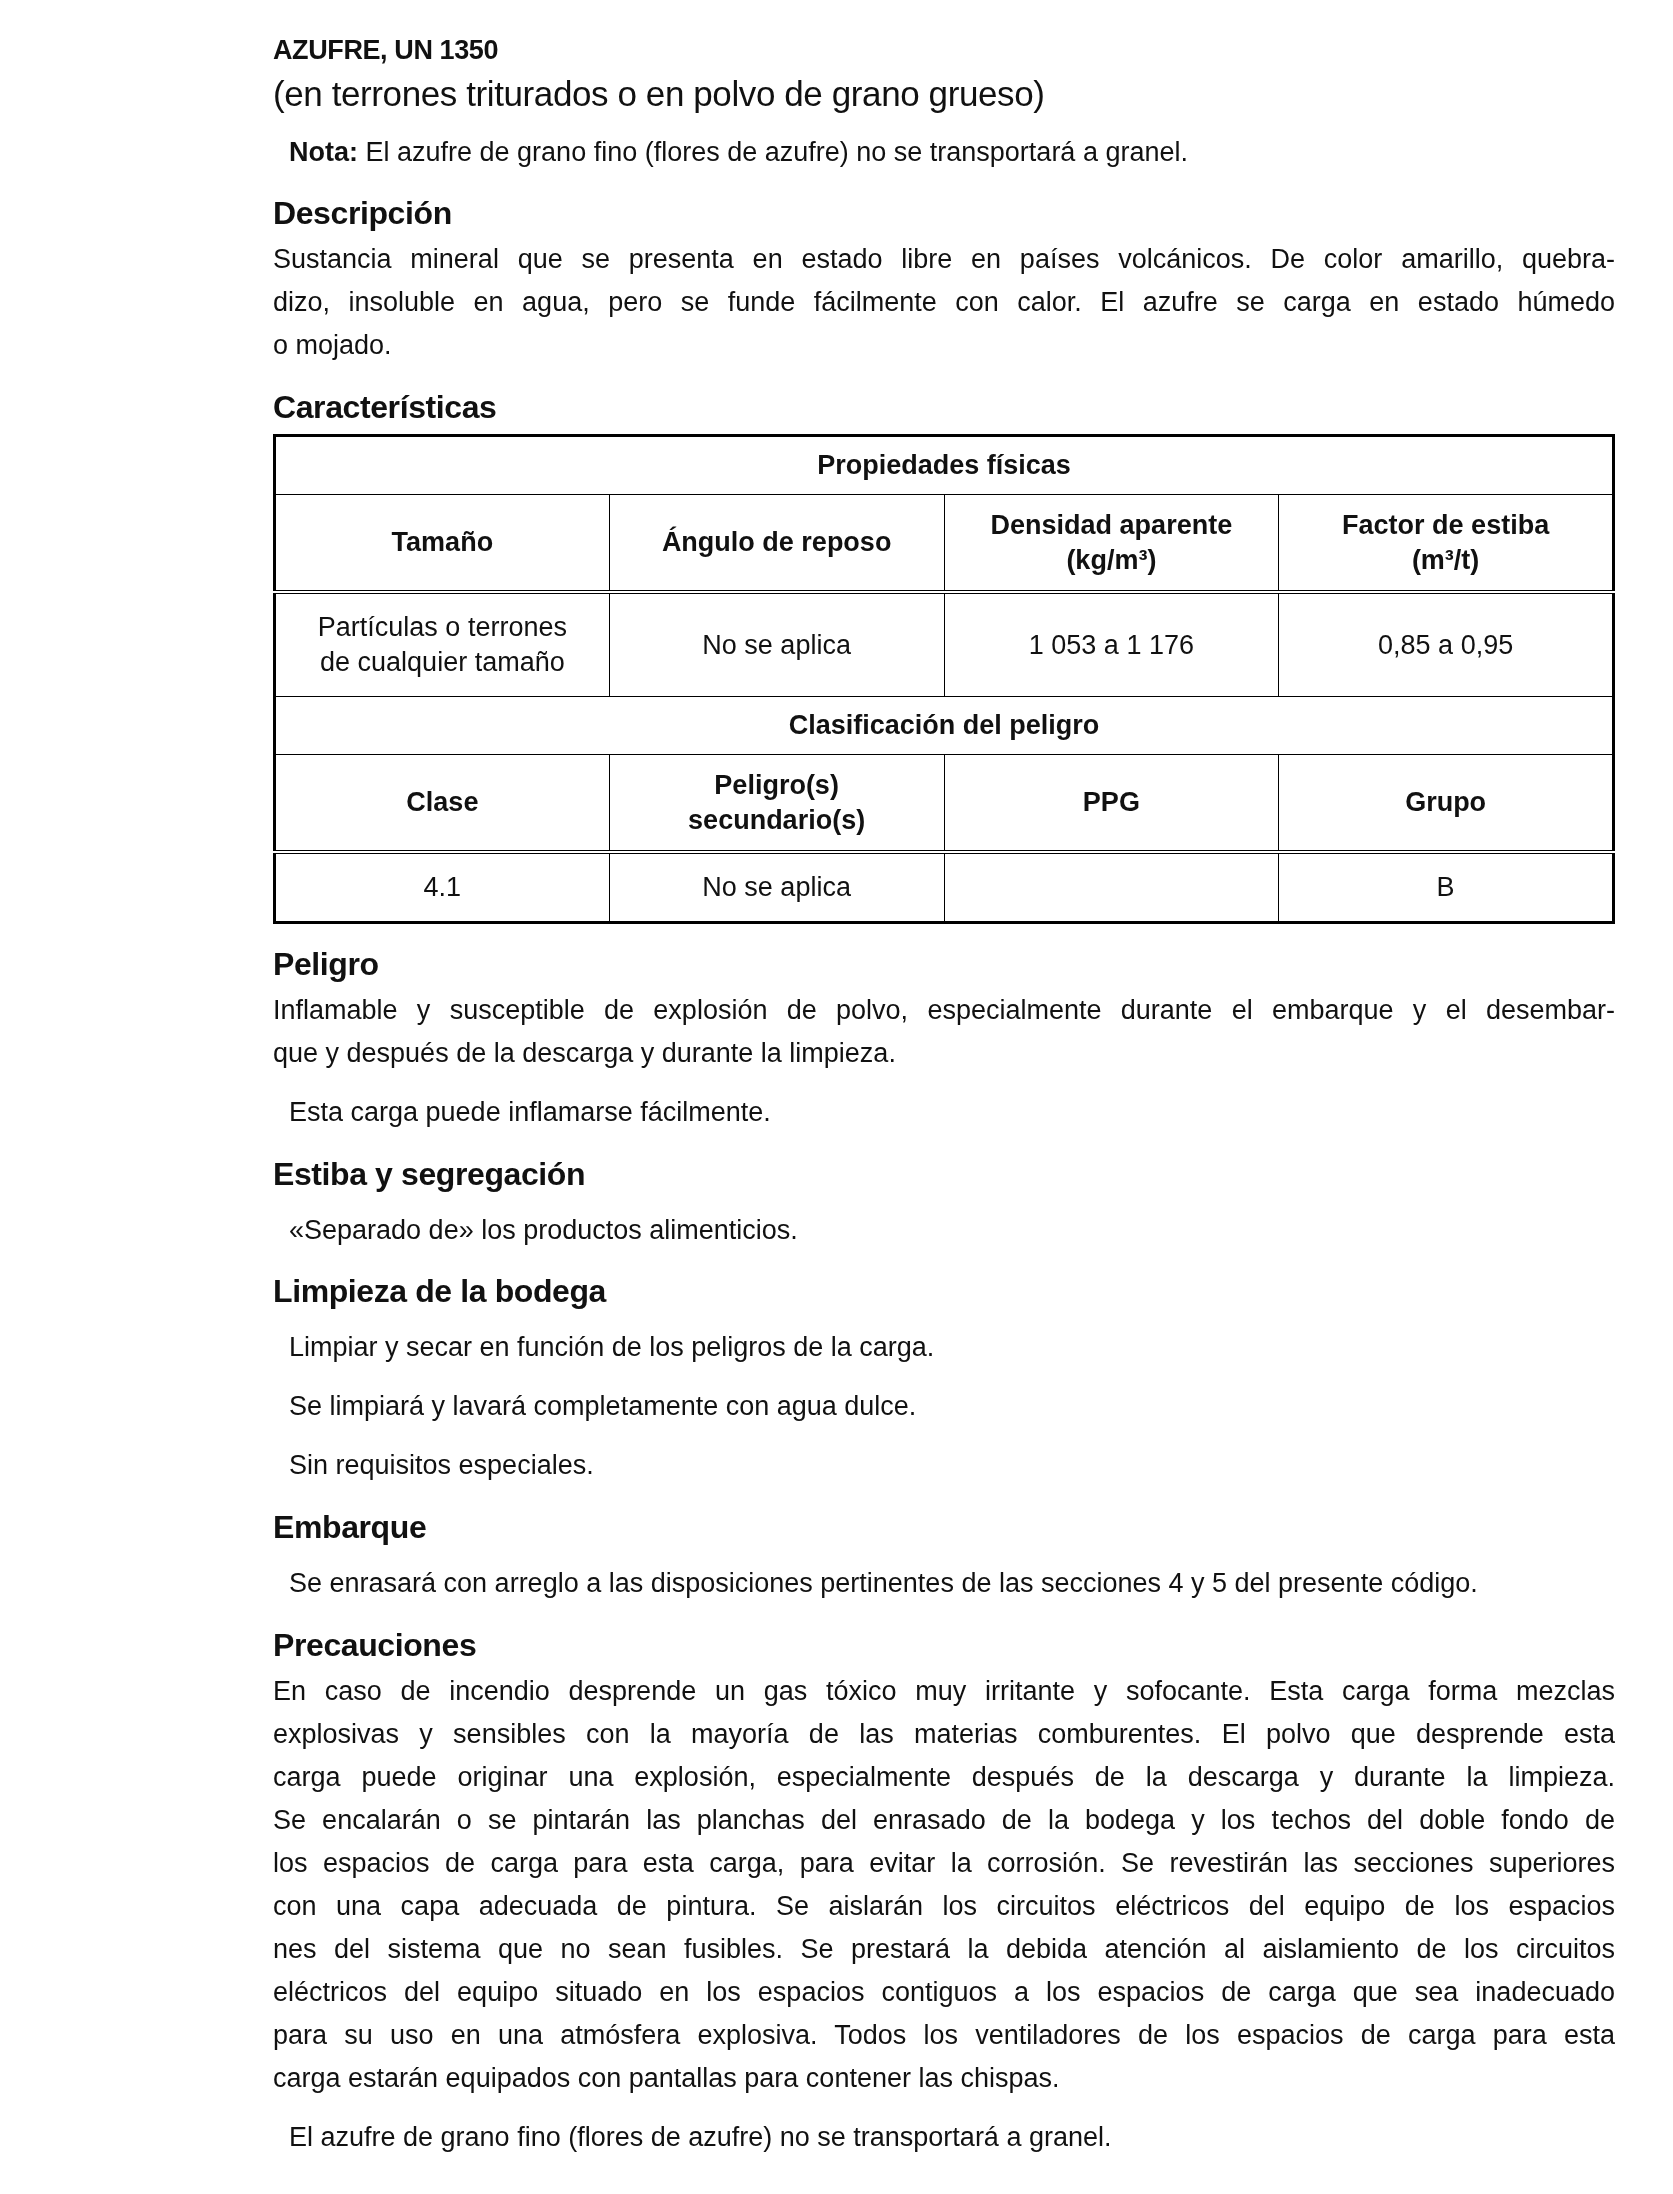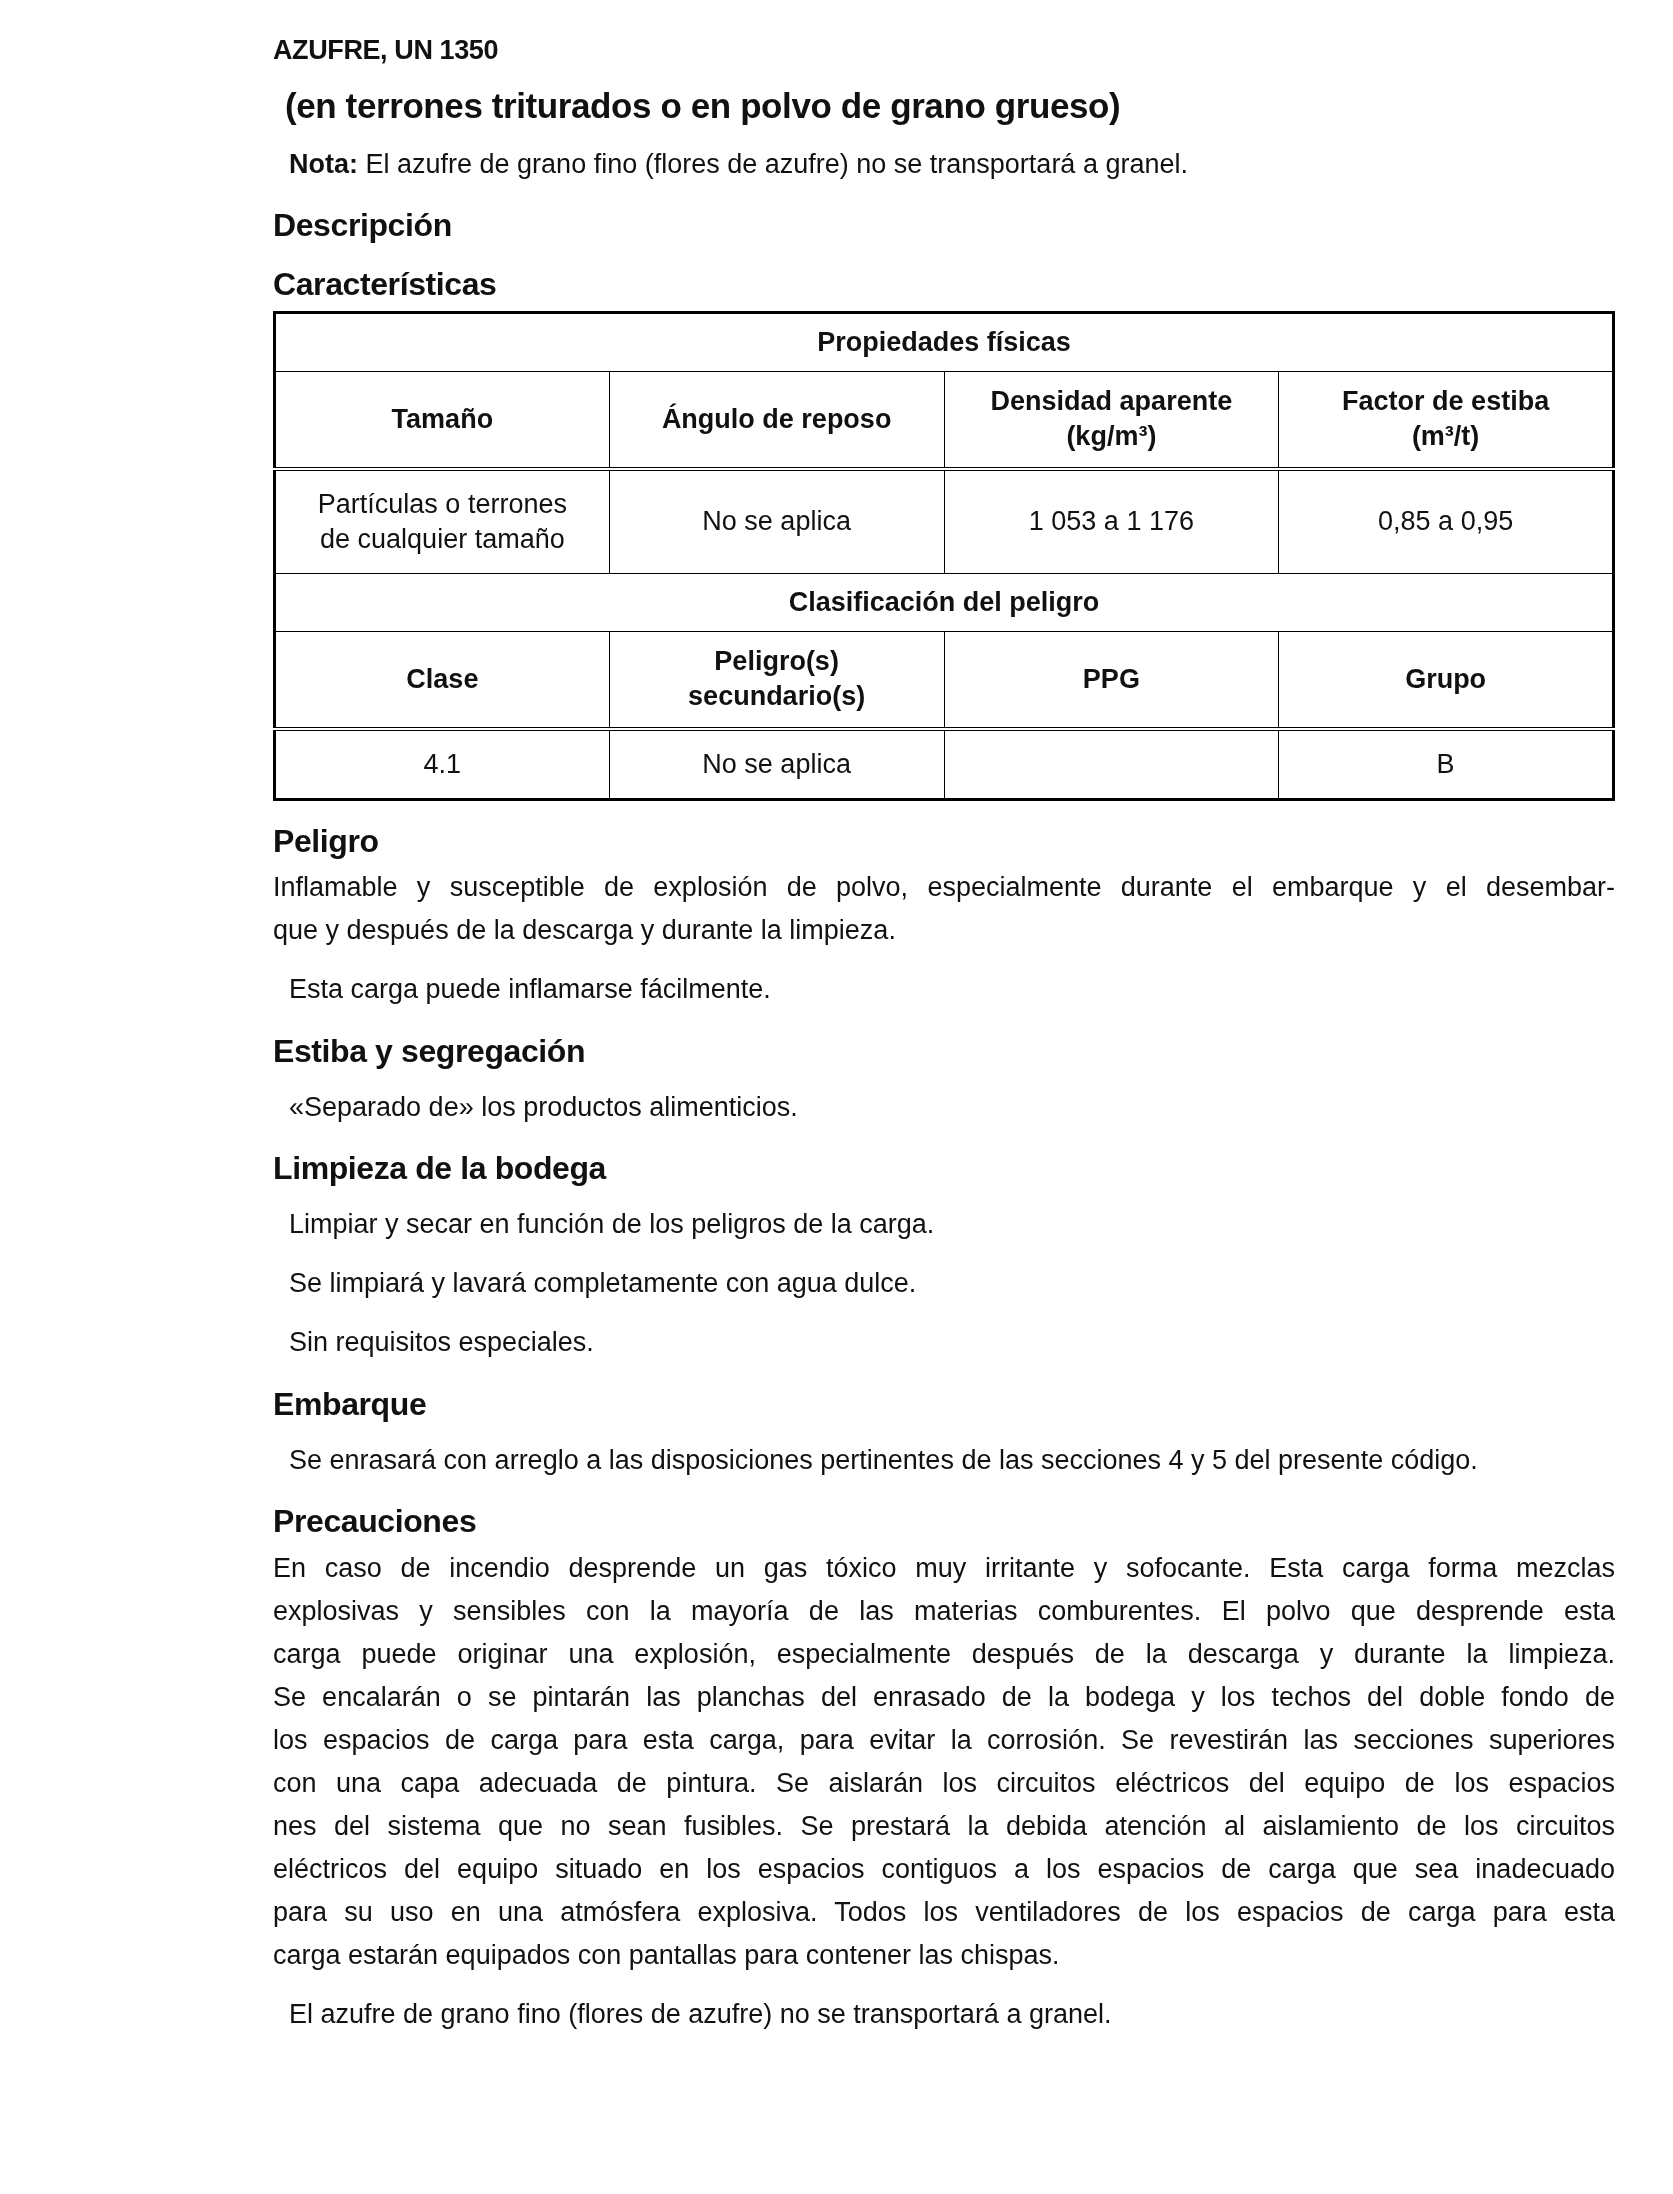--- a/index.html
+++ b/index.html
@@ -16,22 +16,22 @@
   .page {
     box-sizing: border-box;
     width: 1673px; height: 2194px;
     padding: 28.5px 58px 0 273px;
   }
   .title {
     font-size: 27px; line-height: 43px; font-weight: bold;
     margin: 0; letter-spacing: -0.4px;
   }
   .subtitle {
-    font-size: 35px; line-height: 43px; font-weight: bold;
-    margin: 12px; letter-spacing: -0.4px;
+    font-size: 35px; line-height: 43px; font-weight: normal;
+    margin: 0; letter-spacing: -0.4px;
   }
   .note {
     font-size: 27px; line-height: 43px; margin: 16px;
   }
   .note b { font-weight: bold; }
   h3.heading {
     font-size: 32px; line-height: 38px; font-weight: bold;
     margin: 20.6px 0 6.3px 0; letter-spacing: -0.4px;
   }
   .para { margin: 0; }
@@ -75,20 +75,25 @@
 </head>
 <body>
 
 <div class="page">
 
   <h1 class="title">AZUFRE, UN 1350</h1>
   <h2 class="subtitle">(en terrones triturados o en polvo de grano grueso)</h2>
   <p class="note"><b>Nota:</b><span> El azufre de grano fino (flores de azufre) no se transportará a granel.</span></p>
 
   <h3 class="heading">Descripción</h3>
+  <div class="para">
+      <div>Sustancia mineral que se presenta en estado libre en países volcánicos. De color amarillo, quebra-</div>
+      <div>dizo, insoluble en agua, pero se funde fácilmente con calor. El azufre se carga en estado húmedo</div>
+      <div>o mojado.</div>
+    </div>
 
   <h3 class="heading">Características</h3>
 
   <table class="chars">
     <colgroup>
       <col style="width:25%">
         <col style="width:25%">
         <col style="width:25%">
         <col style="width:25%">
     </colgroup>

